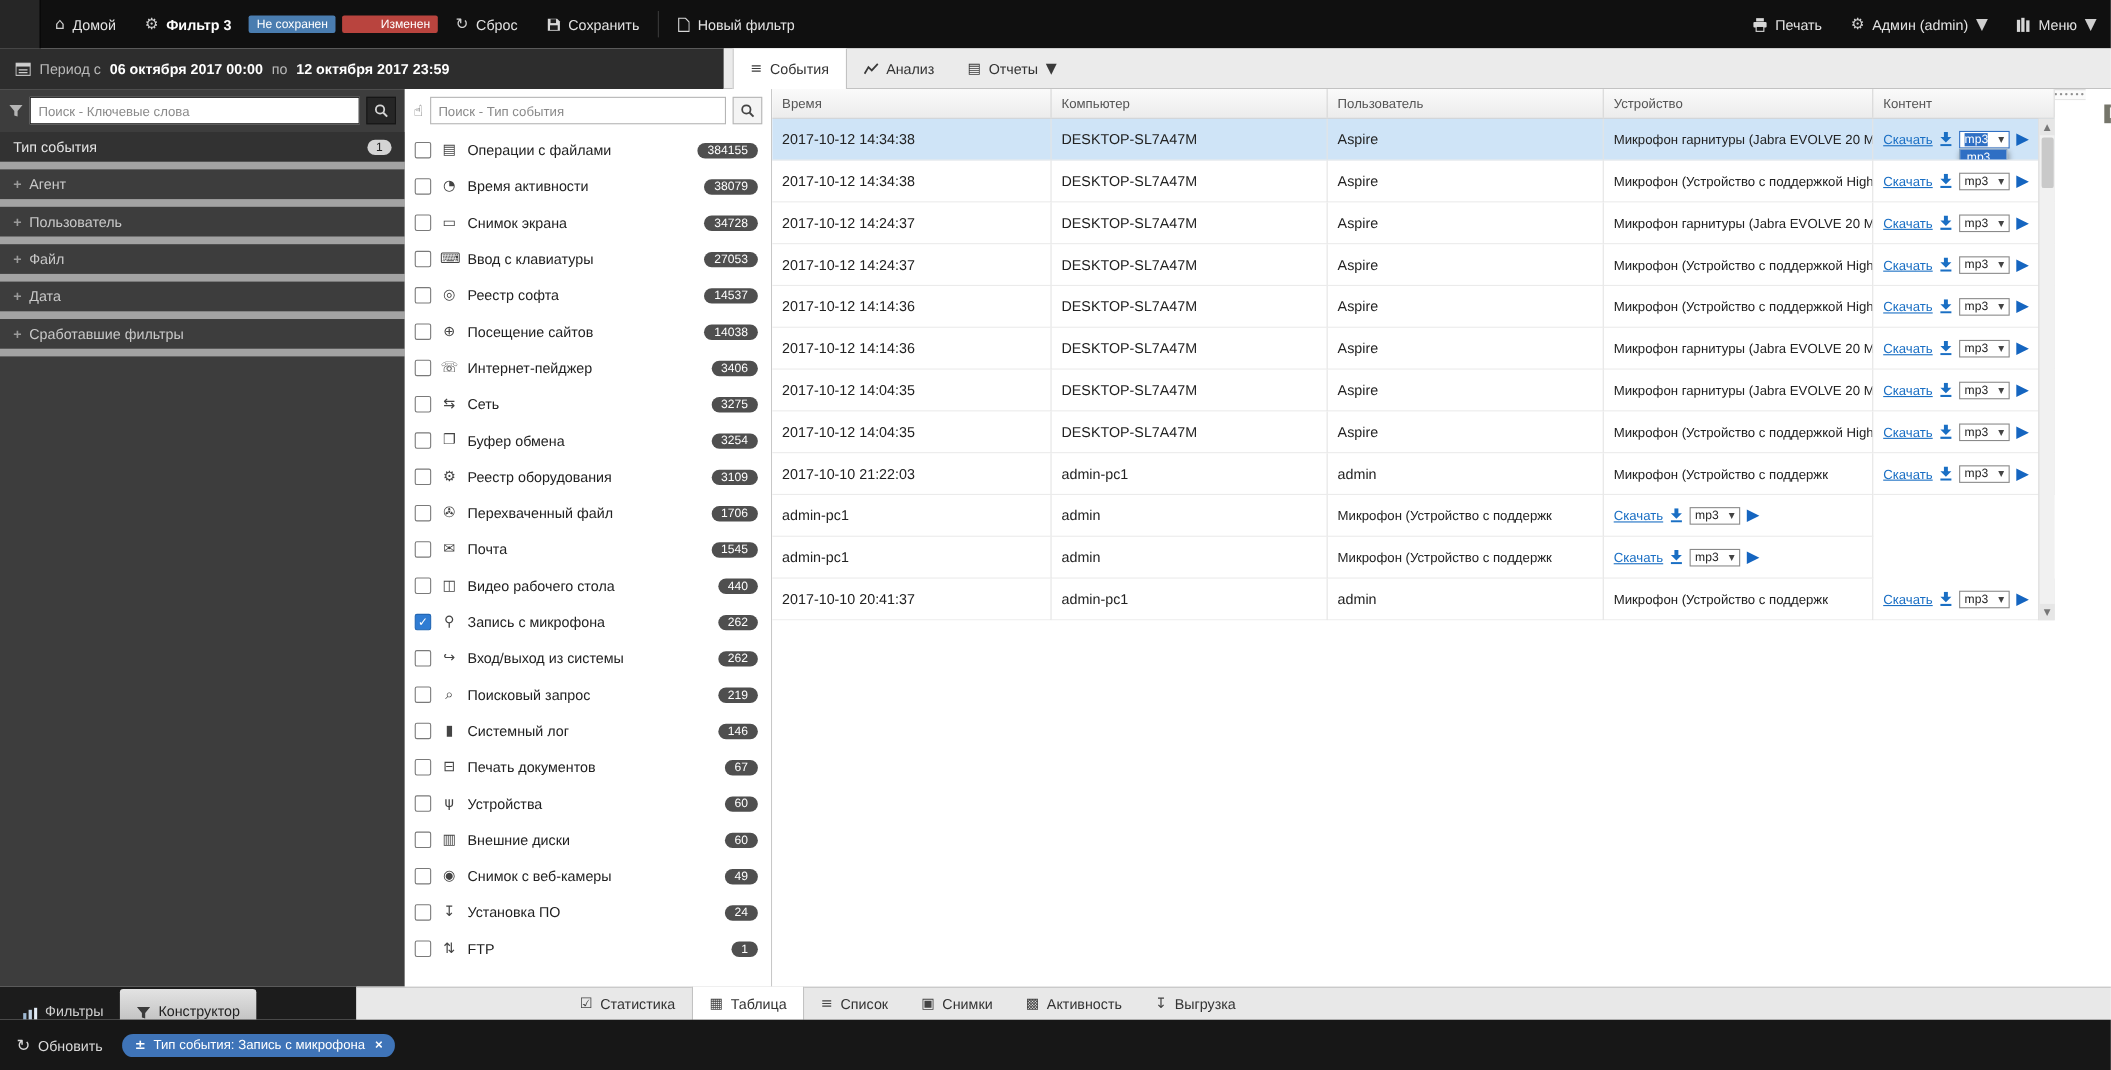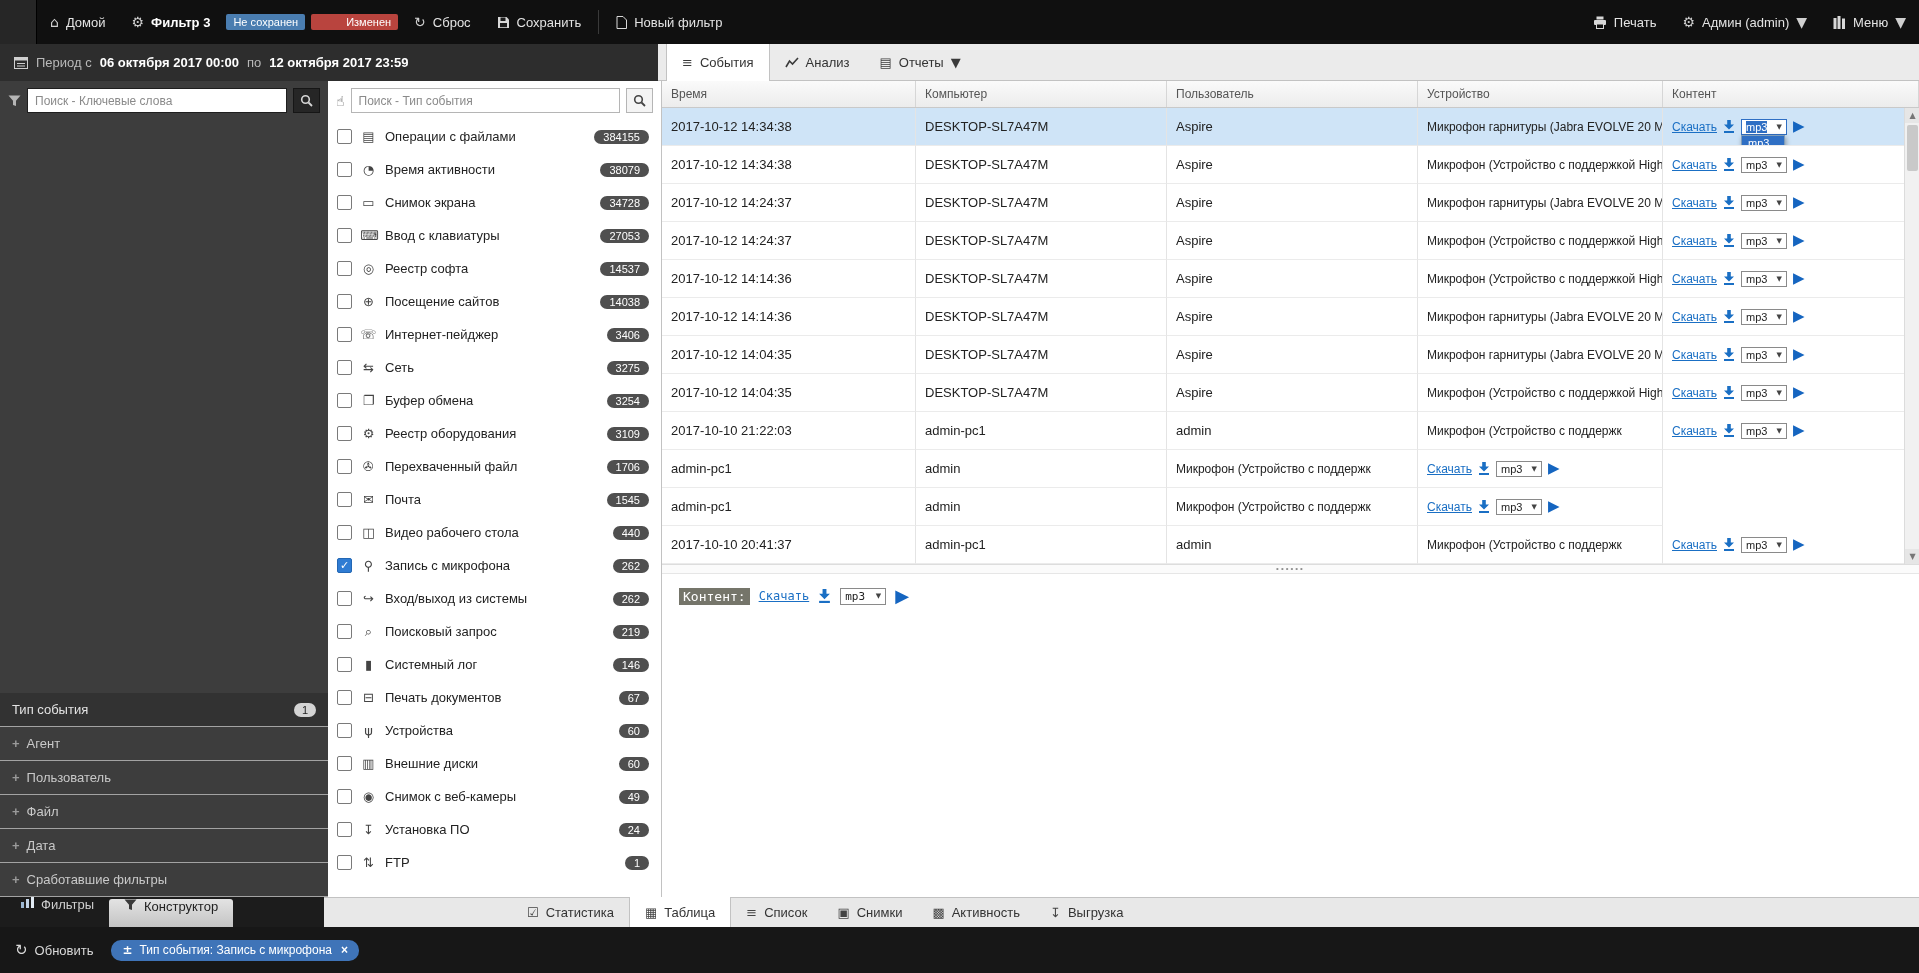--- a/index.html
+++ b/index.html
@@ -27,26 +27,26 @@
   .period b { color:#fff; }
   .view-tabs { flex:1; background:#ebebeb; border-bottom:1px solid #c2c2c2; display:flex; align-items:stretch; padding-left:8px; }
   .vtab { display:flex; align-items:center; gap:7px; padding:0 15px; font-size:13px; color:#333; }
   .vtab .glyph { color:#3a3a3a; font-size:13px; }
   .vtab.active { background:#fff; border-left:1px solid #c2c2c2; border-right:1px solid #c2c2c2; margin-bottom:-1px; }
 
   
   .main { flex:1; display:flex; min-height:0; }
 
   
-  .sidebar { width:328px; background:#3d3d3d; flex:0 0 auto; display:flex; flex-direction:column;justify-content:space-between; }
+  .sidebar { width:368px; background:#3d3d3d; flex:0 0 auto; display:flex; flex-direction:column; }
   .sb-search { display:flex; align-items:center; gap:6px; padding:7px 8px; }
   .sb-search input { flex:1; height:25px; border:1px solid #1f1f1f; background:#fff; font-size:12px; padding:0 7px; color:#333; outline:none; }
   .sb-search input::placeholder { color:#8a8a8a; }
   .sb-btn { width:27px; height:25px; background:#262626; border:1px solid #161616; display:flex; align-items:center; justify-content:center; cursor:pointer; }
-  .sb-section { height:34px; display:flex; align-items:center; padding:0 12px; color:#c9c9c9; font-size:13px; border-bottom:1px solid #a3a3a3; cursor:pointer; }
+  .sb-section { height:34px; display:flex; align-items:center; padding:0 12px; color:#c9c9c9; font-size:13px; border-bottom:7px solid #a3a3a3; cursor:pointer; }
   .sb-section.expanded { background:#323232; color:#e4e4e4; }
   .sb-plus { color:#9a9a9a; font-weight:bold; margin-right:7px; }
   .sb-badge { margin-left:auto; background:#d4d4d4; color:#222; font-size:11px; padding:1px 8px; border-radius:9px; }
 
   
   .middle { width:334px; background:#fff; border-right:1px solid #c2c2c2; flex:0 0 auto; overflow:hidden; }
   .md-search { display:flex; align-items:center; gap:6px; padding:7px 8px; }
   .md-search .glyph { color:#555; font-size:14px; }
   .md-search input { flex:1; height:25px; border:1px solid #b5b5b5; font-size:12px; padding:0 7px; color:#333; outline:none; }
   .md-search input::placeholder { color:#8a8a8a; }
@@ -54,21 +54,21 @@
   .et-row { height:33px; display:flex; align-items:center; gap:8px; padding:0 12px 0 9px; }
   .cb { width:15px; height:15px; border:1px solid #7a7a7a; border-radius:2px; background:#fff; display:flex; align-items:center; justify-content:center; flex:0 0 auto; }
   .cb .tick { visibility:hidden; color:#fff; font-size:11px; line-height:1; }
   .et-row.checked .cb { background:#2f7cd3; border-color:#2367b4; }
   .et-row.checked .cb .tick { visibility:visible; }
   .et-icon { width:17px; text-align:center; color:#444; font-size:13px; flex:0 0 auto; }
   .et-label { font-size:13px; color:#222; }
   .et-count { margin-left:auto; background:#4f4f4f; color:#fff; font-size:11px; padding:1px 9px; border-radius:9px; }
 
   
-  .content { flex:1; display:flex; flex-direction:column; min-width:0; background:#fff; }
+  .content { flex:1; display:flex; flex-direction:row; min-width:0; background:#fff; }
   .table-zone { --cols:254px 251px 251px 245px 1fr; height:483px; position:relative; overflow:hidden; flex:0 0 auto; }
   .t-head { display:grid; grid-template-columns:var(--cols); height:27px; background:linear-gradient(#fafafa,#ececec); border-bottom:1px solid #c9c9c9; }
   .th { font-size:12px; color:#555; display:flex; align-items:center; padding:0 9px; border-right:1px solid #d6d6d6; white-space:nowrap; overflow:hidden; }
   .t-row { display:grid; grid-template-columns:var(--cols); height:38px; background:#fff; }
   .t-row.selected { background:#cfe4f7; }
   .td { font-size:13px; color:#222; display:flex; align-items:center; padding:0 9px; border-right:1px solid #e4e4e4; border-bottom:1px solid #ebebeb; white-space:nowrap; overflow:hidden; height:38px; }
   .td-device { font-size:12px; }
   .td-content { gap:6px; padding-right:22px; }
   .dl-link { color:#1a6fc4; font-size:12px; text-decoration:underline; cursor:pointer; }
   .dl-icon { display:inline-flex; cursor:pointer; }
@@ -93,21 +93,21 @@
   .grip { color:#8f8f8f; font-size:8px; letter-spacing:2px; line-height:4px; }
 
   .detail { flex:1; padding:13px 17px; font-family:"DejaVu Sans Mono", monospace; font-size:13px; color:#222; overflow:hidden; }
   .d-line { display:flex; align-items:center; gap:9px; margin-bottom:9px; }
   .d-label { background:#75756a; color:#fff; padding:1px 4px; }
   .play-big { font-size:18px; }
 
   
   .bottom-tabs { height:30px; display:flex; flex:0 0 auto; }
   .bt-left { width:324px; background:#1c1c1c; display:flex; align-items:stretch; flex:0 0 auto; padding-left:6px; }
-  .bl-tab { display:flex; align-items:flex-start; gap:7px; padding:0 15px; color:#cfcfcf; font-size:13px; cursor:pointer; }
+  .bl-tab { display:flex; align-items:flex-end; gap:7px; padding:0 15px; color:#cfcfcf; font-size:13px; cursor:pointer; }
   .bl-tab.active { background:linear-gradient(#e3e3e3,#c4c4c4); color:#222; border-radius:3px 3px 0 0; margin-top:2px; }
   .bt-right { flex:1; background:#e8e8e8; border-top:1px solid #c2c2c2; display:flex; align-items:stretch; padding-left:188px; }
   .b-tab { display:flex; align-items:center; gap:7px; padding:0 15px; font-size:13px; color:#333; cursor:pointer; }
   .b-tab .b-icon { color:#444; font-size:13px; font-family:"DejaVu Sans", sans-serif; }
   .b-tab.active { background:#fff; border-left:1px solid #c2c2c2; border-right:1px solid #c2c2c2; margin-top:-1px; }
 
   
   .statusbar { height:46px; background:#171717; display:flex; align-items:center; gap:18px; padding:0 15px; flex:0 0 auto; }
   .sb-refresh { display:flex; align-items:center; gap:7px; color:#d9d9d9; font-size:13px; cursor:pointer; }
   .sb-refresh .glyph { font-size:15px; }

